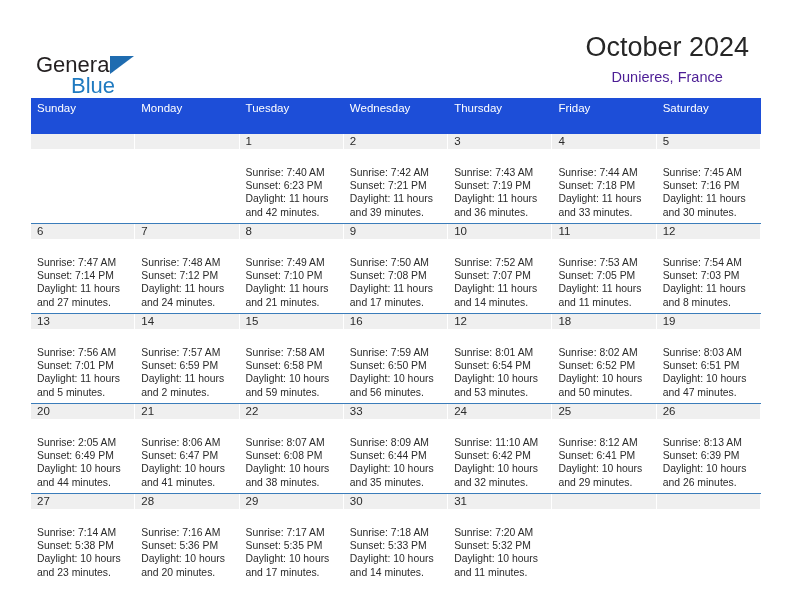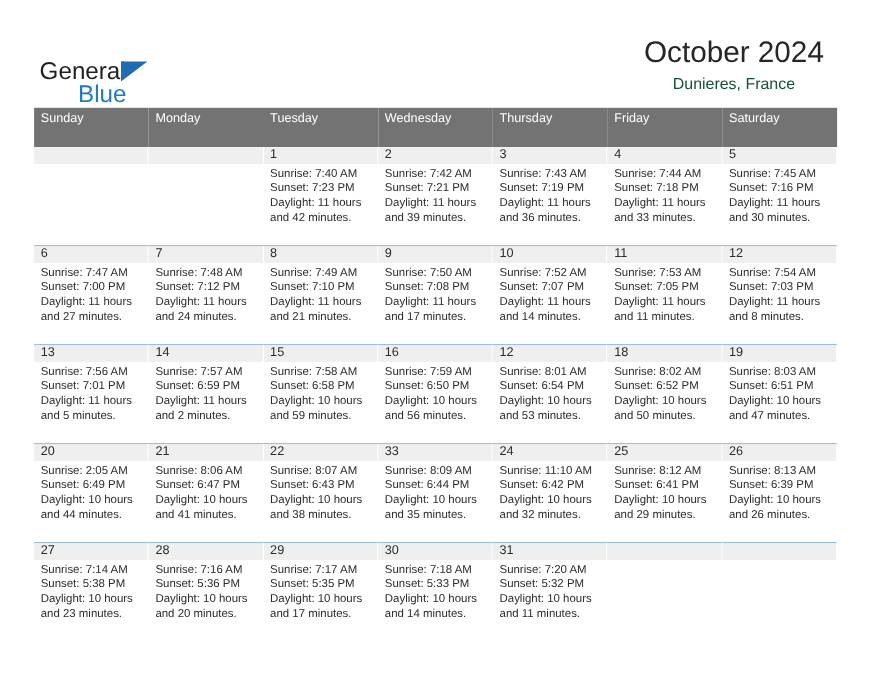--- a/index.html
+++ b/index.html
@@ -59,37 +59,37 @@
     text-align: center;
   }
   .cal-title {
     font-size: 27px;
     color: #262626;
     line-height: 34px;
     font-weight: normal;
   }
   .cal-subtitle {
     font-size: 14.5px;
-    color: #14532d;
+    color: #4c1d95;
     line-height: 22px;
     margin-top: 2px;
     font-weight: normal;
   }
 
   
   .calendar {
     margin: 0 31px;
     width: 730px;
     border-collapse: collapse;
     table-layout: fixed;
   }
   .calendar col { width: 14.2857%; }
 
   .calendar thead th {
-    background: #737373;
+    background: #1d4ed8;
     color: #ffffff;
     font-size: 11.5px;
     font-weight: normal;
     text-align: left;
     padding: 4px 0 20px 6px;
     height: 21px;
     line-height: 12px;
     border: none;
   }
 
@@ -111,21 +111,21 @@
     background: #efefef;
     height: 15px;
     padding: 0 0 0 6px;
     font-size: 11.5px;
     line-height: 15px;
     color: #2b2b2b;
     border-right: 1px solid #ffffff;
   }
 
   .cell-body {
-    padding: 3px 5px 0 6px;
+    padding: 17px 5px 0 6px;
     font-size: 10.4px;
     line-height: 13.2px;
     color: #2b2b2b;
   }
   .cell-body div { white-space: nowrap; }
   .cell.blank .daynum-strip { background: #efefef; }
 
   
   .vline {
     position: absolute;
@@ -186,21 +186,21 @@
             <div class="cell blank">
               <div class="daynum-strip"></div>
               <div class="vline"></div>
             </div>
           </td>
           <td>
             <div class="cell">
               <div class="daynum-strip">1</div>
               <div class="cell-body">
                 <div>Sunrise: 7:40 AM</div>
-                <div>Sunset: 7:23 PM</div>
+                <div>Sunset: 6:23 PM</div>
                 <div>Daylight: 11 hours</div>
                 <div>and 42 minutes.</div>
               </div>
               <div class="vline"></div>
             </div>
           </td>
           <td>
             <div class="cell">
               <div class="daynum-strip">2</div>
               <div class="cell-body">
@@ -248,21 +248,21 @@
               <div class="vline"></div>
             </div>
           </td>
         </tr>
         <tr class="week-row">
           <td>
             <div class="cell">
               <div class="daynum-strip">6</div>
               <div class="cell-body">
                 <div>Sunrise: 7:47 AM</div>
-                <div>Sunset: 7:00 PM</div>
+                <div>Sunset: 7:14 PM</div>
                 <div>Daylight: 11 hours</div>
                 <div>and 27 minutes.</div>
               </div>
               <div class="vline"></div>
             </div>
           </td>
           <td>
             <div class="cell">
               <div class="daynum-strip">7</div>
               <div class="cell-body">
@@ -444,21 +444,21 @@
                 <div>and 41 minutes.</div>
               </div>
               <div class="vline"></div>
             </div>
           </td>
           <td>
             <div class="cell">
               <div class="daynum-strip">22</div>
               <div class="cell-body">
                 <div>Sunrise: 8:07 AM</div>
-                <div>Sunset: 6:43 PM</div>
+                <div>Sunset: 6:08 PM</div>
                 <div>Daylight: 10 hours</div>
                 <div>and 38 minutes.</div>
               </div>
               <div class="vline"></div>
             </div>
           </td>
           <td>
             <div class="cell">
               <div class="daynum-strip">33</div>
               <div class="cell-body">

